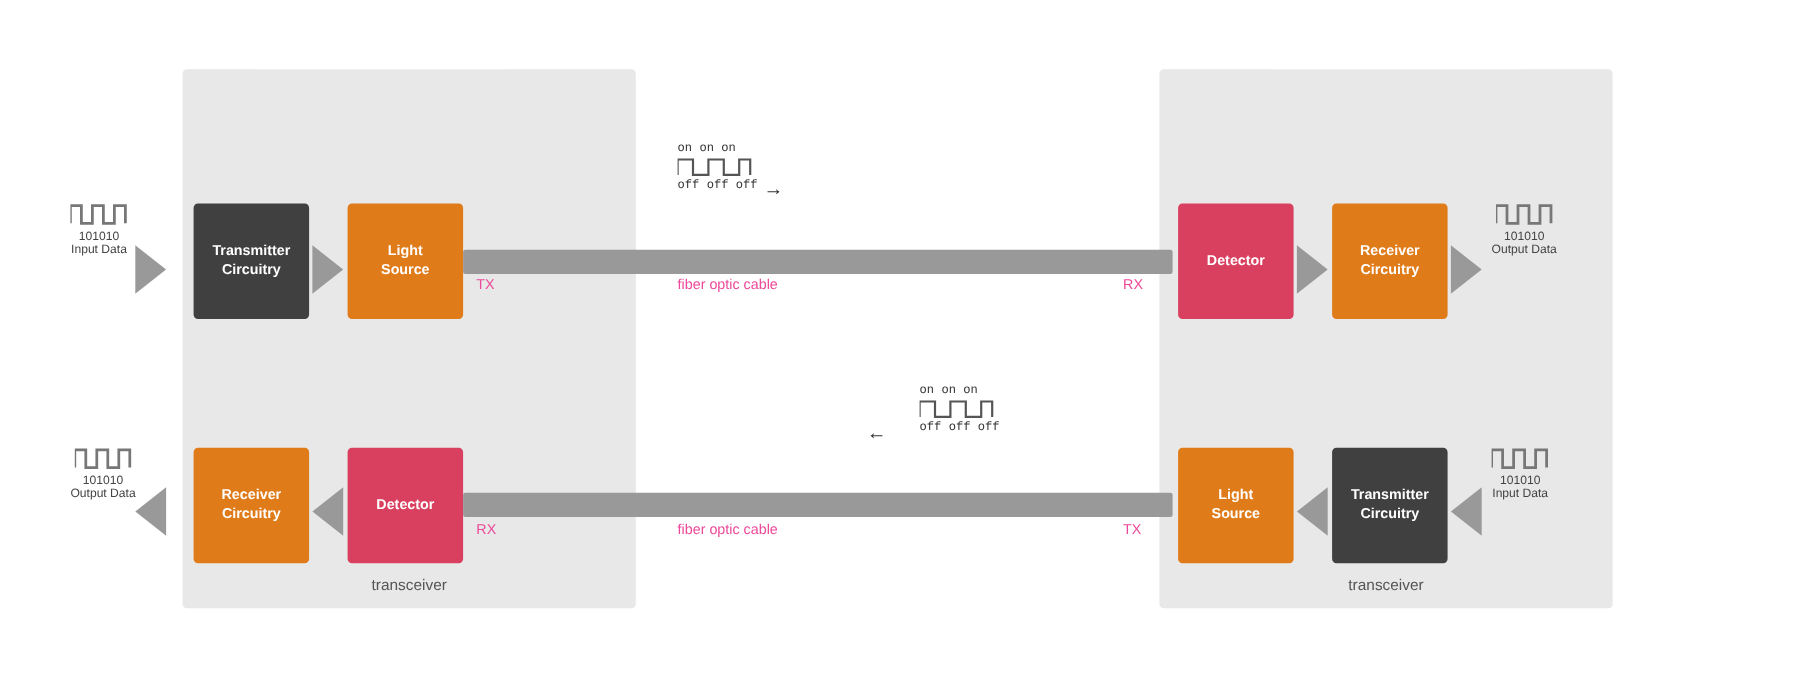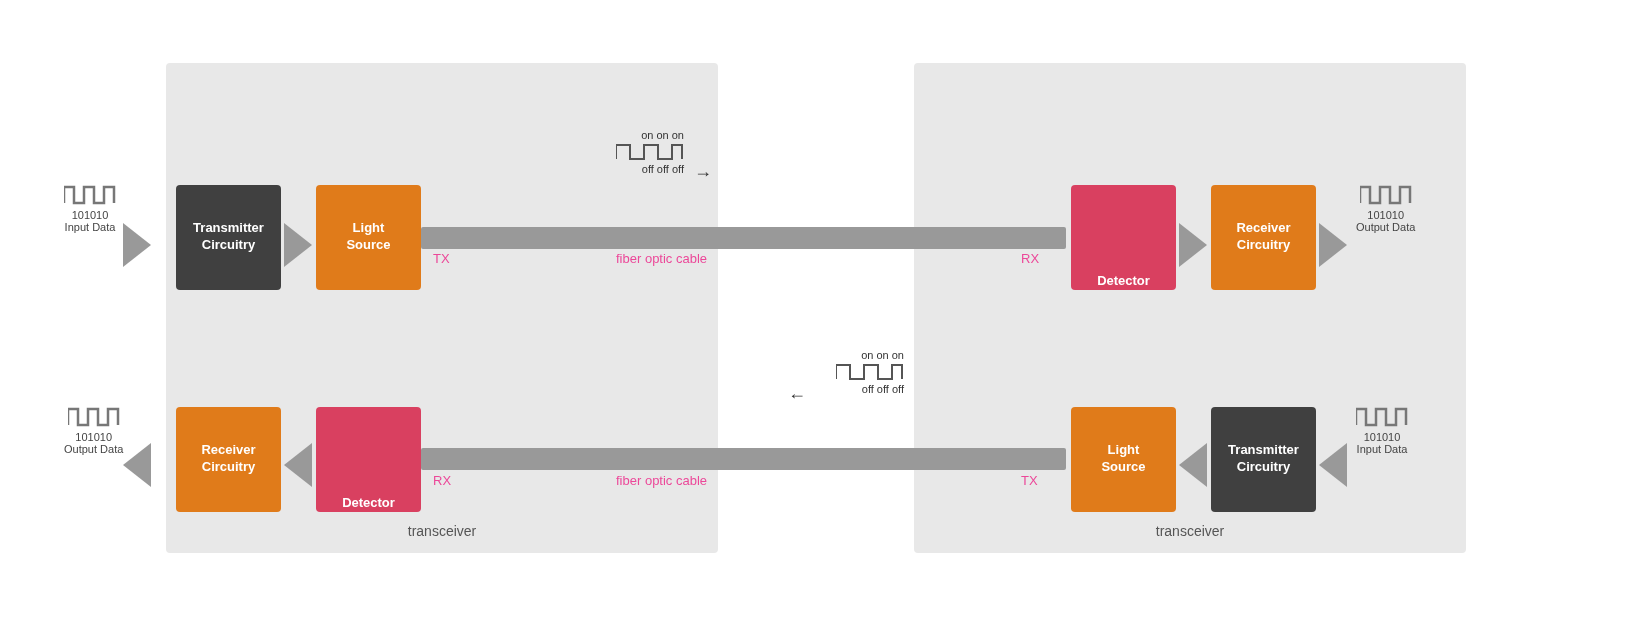--- a/index.html
+++ b/index.html
@@ -21,21 +21,21 @@
       align-items: center;
       justify-content: center;
     }
     
     .transceiver {
       background: #e8e8e8;
       border-radius: 4px;
       position: absolute;
       top: 30px;
       height: 490px;
-      width: 552px;
+      width: 412px;
     }
     .transceiver-left { left: 120px; }
     .transceiver-right { right: 120px; }
     .transceiver-label {
       position: absolute;
       bottom: 14px;
       left: 50%;
       transform: translateX(-50%);
       font-size: 14px;
       color: #555;
@@ -77,21 +77,21 @@
       justify-content: center;
       text-align: center;
       color: white;
       font-size: 13px;
       font-weight: bold;
       line-height: 1.3;
       border-radius: 4px;
     }
     .blue { background: #404040; }
     .orange { background: #e07b1a; }
-    .red { background: #d94060; align-items: flex-end; }
+    .red { background: #d94060; }
 
     
     .cable-bar {
       position: absolute;
       height: 22px;
       background: #999;
       border-radius: 2px;
     }
     
 
@@ -100,23 +100,24 @@
       position: absolute;
       font-size: 13px;
       color: #ec4899;
     }
 
     
     .signal-over {
       position: absolute;
       display: flex;
       flex-direction: column;
-      align-items: flex-end;
+      align-items: flex-start;
       font-size: 11.5px;
       color: #333;
+      font-family: Liberation Mono, monospace;
     }
     .signal-over svg {
       display: block;
     }
     .horiz-arrow {
       position: absolute;
       display: flex;
       align-items: center;
       font-size: 18px;
       color: #333;

